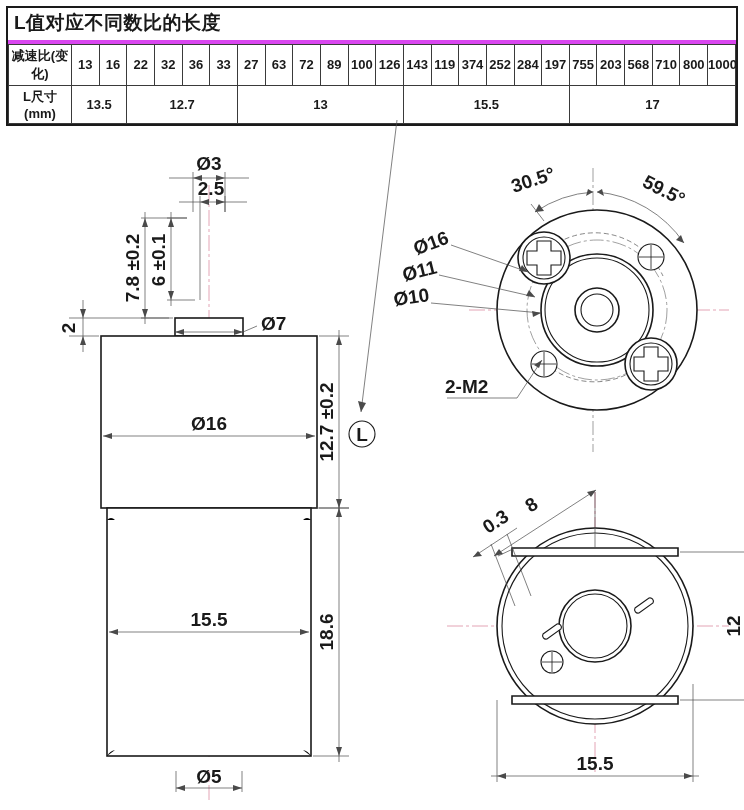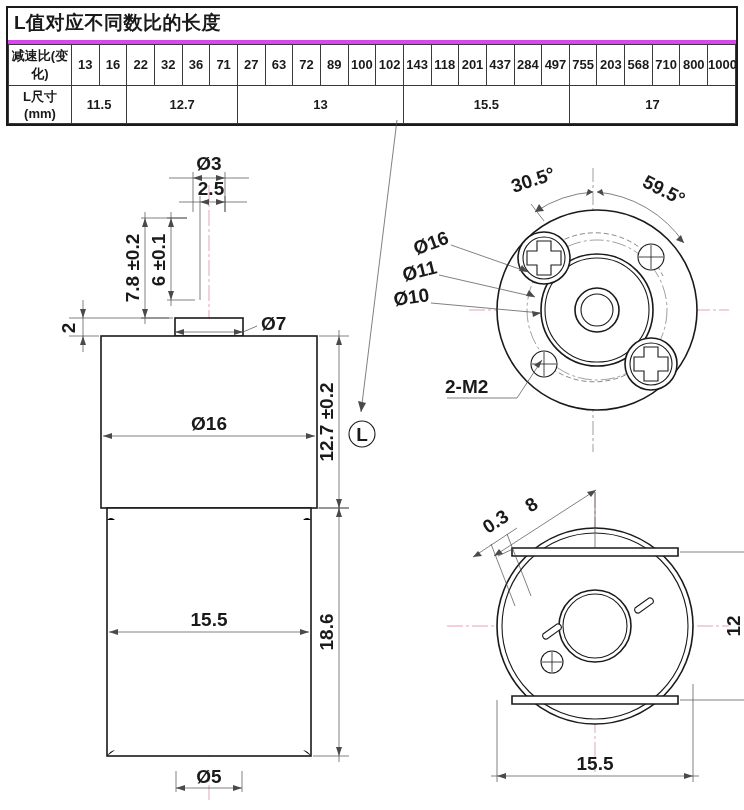--- a/index.html
+++ b/index.html
@@ -42,43 +42,43 @@
   <div id="spec-title">L值对应不同数比的长度</div>
   <table class="tbl">
     <tbody>
         <tr class="r1" id="row-ratios">
       <td class="rowhead">减速比(变化)</td>
     <td>13</td>
           <td>16</td>
           <td>22</td>
           <td>32</td>
           <td>36</td>
-          <td>71</td>
+          <td>33</td>
           <td>27</td>
           <td>63</td>
           <td>72</td>
           <td>89</td>
           <td>100</td>
-          <td>102</td>
+          <td>126</td>
           <td>143</td>
-          <td>118</td>
-          <td>201</td>
-          <td>437</td>
+          <td>119</td>
+          <td>374</td>
+          <td>252</td>
           <td>284</td>
-          <td>497</td>
+          <td>197</td>
           <td>755</td>
           <td>203</td>
           <td>568</td>
           <td>710</td>
           <td>800</td>
           <td>1000</td>
         </tr>
     <tr class="r2" id="row-lengths">
       <td class="rowhead">L尺寸(mm)</td>
-    <td class="grp" colspan="2">11.5</td>
+    <td class="grp" colspan="2">13.5</td>
           <td class="grp" colspan="4">12.7</td>
           <td class="grp" colspan="6">13</td>
           <td class="grp" colspan="6">15.5</td>
           <td class="grp" colspan="6">17</td>
         </tr>
   </tbody>
     </table>
 </div>
 
 <div id="drawing">

